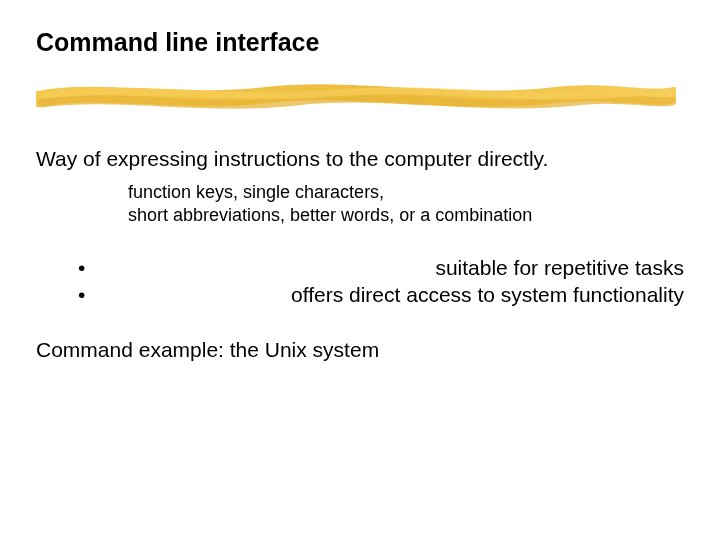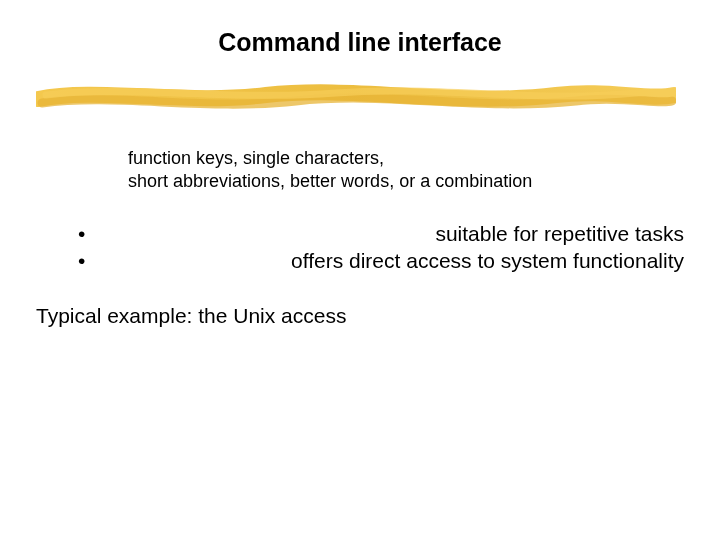--- a/index.html
+++ b/index.html
@@ -9,21 +9,21 @@
     background: #fff;
     font-family: Arial, Helvetica, sans-serif;
     color: #000;
     position: relative;
     overflow: hidden;
   }
   .slide {
     padding: 28px 36px 0 36px;
   }
   .title {
-    text-align: center;
+    text-align: left;
     font-size: 25px;
     font-weight: bold;
     margin-bottom: 24px;
   }
   .brush-underline {
     width: 640px;
     height: 34px;
     margin: 0 auto 28px auto;
   }
   .intro {
@@ -72,26 +72,27 @@
         <stop offset="0%" stop-color="#f3c23a"></stop>
         <stop offset="50%" stop-color="#eab62a"></stop>
         <stop offset="100%" stop-color="#f4c746"></stop>
       </linearGradient>
     </defs>
     <path d="M2,18 C60,6 150,24 230,14 C320,4 420,26 520,14 C570,8 615,20 638,14" stroke="url(#g1)" stroke-width="16" fill="none" stroke-linecap="round" opacity="0.9"></path>
     <path d="M6,22 C80,12 170,30 260,20 C350,10 440,30 540,20 C585,14 622,24 636,20" stroke="#e7b437" stroke-width="9" fill="none" stroke-linecap="round" opacity="0.75"></path>
     <path d="M10,14 C90,4 200,20 300,12 C400,4 500,22 600,12 C615,10 630,14 636,12" stroke="#f6cd59" stroke-width="7" fill="none" stroke-linecap="round" opacity="0.7"></path>
   </svg>
 
+  <p class="intro">Way of expressing instructions to the computer directly.</p>
 
   <p class="subnote">
     <span>function keys, single characters,</span><br>
     <span>short abbreviations, better words, or a combination</span>
   </p>
 
   <ul class="bullets">
     <li>suitable for repetitive tasks</li>
     <li>offers direct access to system functionality</li>
   </ul>
 
-  <p class="example">Typical example: the Unix access</p>
+  <p class="example">Command example: the Unix system</p>
 
 </div>
 
 </body></html>

